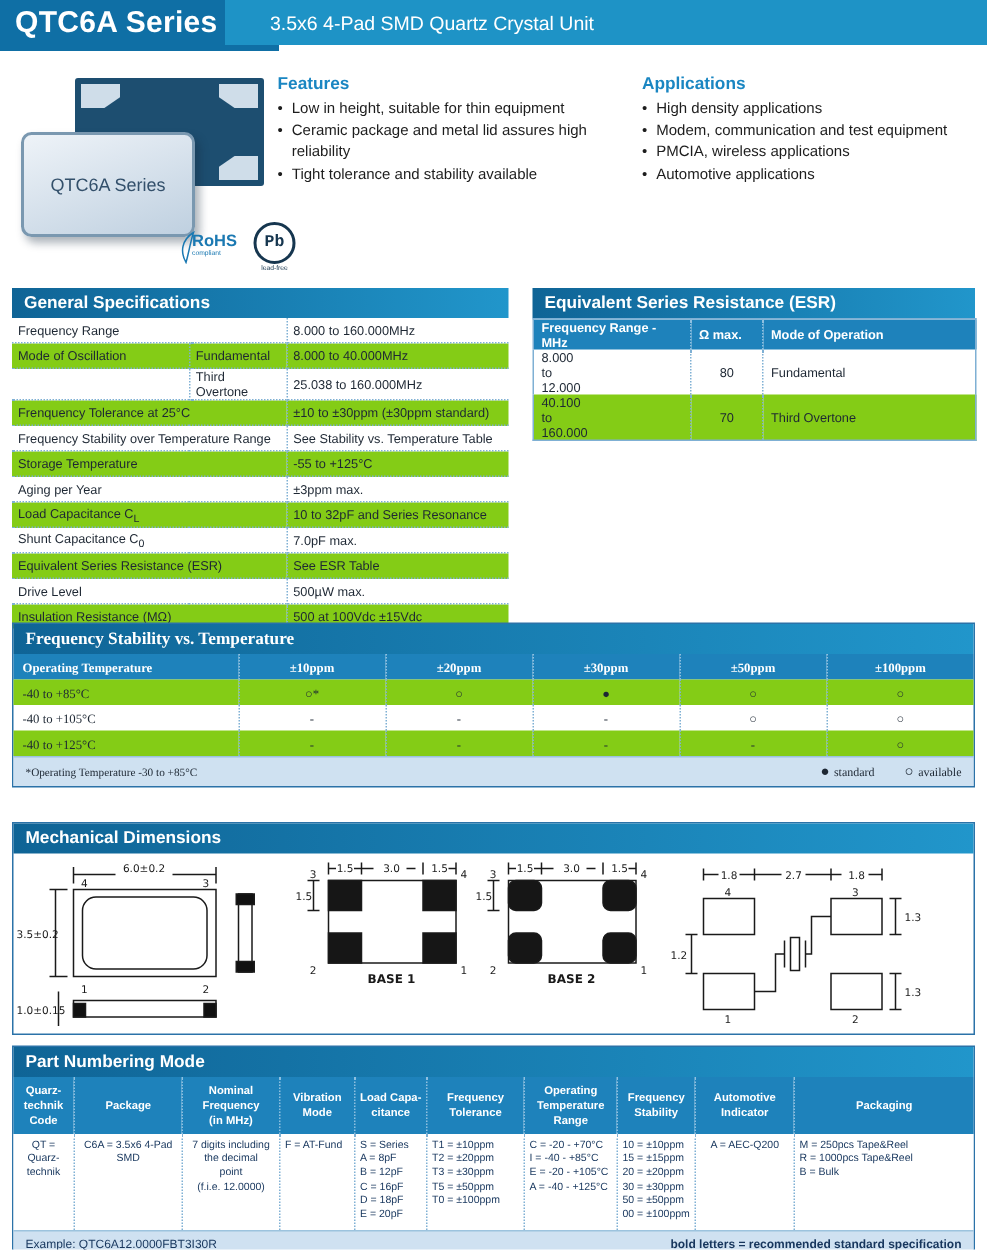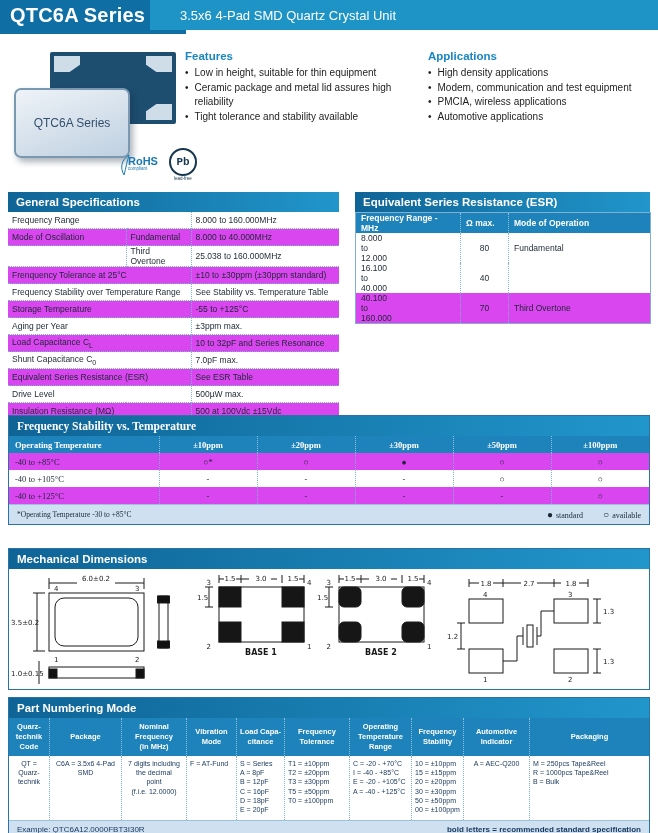--- a/index.html
+++ b/index.html
@@ -36,21 +36,21 @@
   .pb-circle span{font-size:11px;font-weight:bold;color:#16364f;font-family:Liberation Mono, monospace;}
   .pb-sub{font-size:4.5px;color:#16364f;}
   .feat-col{position:absolute;left:185px;top:50px;width:238px;}
   .apps-col{position:absolute;left:428px;top:50px;width:224px;}
   .list-heading{font-size:11.5px;font-weight:bold;color:#1a86c2;margin-bottom:4px;}
   .bullet-row{display:flex;gap:6px;font-size:10px;color:#1d1d1d;line-height:1.45;}
   .bullet-dot{flex:0 0 auto;}
   
   .secbar{height:20px;line-height:20px;background:linear-gradient(90deg,#0f6496,#2196cb);
     color:#fff;font-weight:bold;font-size:11.5px;padding-left:8px;box-sizing:border-box;}
-  .lightrow{background:#d946ef;}
+  .lightrow{background:#84cc16;}
   
   .gs{position:absolute;left:8px;top:192px;width:331px;}
   table{border-collapse:collapse;table-layout:fixed;width:100%;}
   .gs td{font-size:8.5px;height:16px;padding:0 4px;border-top:1px dotted #7fb0d4;vertical-align:middle;}
   .gs tr:first-child td{border-top:none;}
   .gs td.val{border-left:1px dotted #7fb0d4;}
   .gs td.sub{border-left:1px dotted #7fb0d4;}
   
   .esr{position:absolute;left:355px;top:192px;width:295px;}
   .esr table{border:1px solid #7fb0d4;}
@@ -243,31 +243,20 @@
     <tr>
       <td>
             <span class="range">
               <span>8.000</span>
               <span>to</span>
               <span>12.000</span>
             </span>
           </td>
       <td style="text-align:center">80</td>
       <td>Fundamental</td>
-    </tr>
-    <tr>
-      <td>
-            <span class="range">
-              <span>16.100</span>
-              <span>to</span>
-              <span>40.000</span>
-            </span>
-          </td>
-      <td style="text-align:center">40</td>
-      <td></td>
     </tr>
     <tr class="lightrow">
       <td>
             <span class="range">
               <span>40.100</span>
               <span>to</span>
               <span>160.000</span>
             </span>
           </td>
       <td style="text-align:center">70</td>

